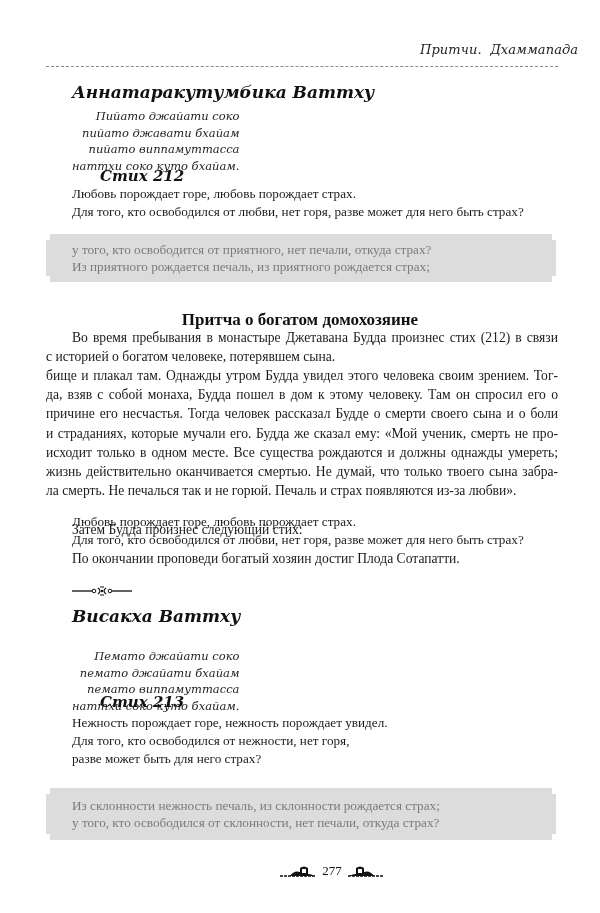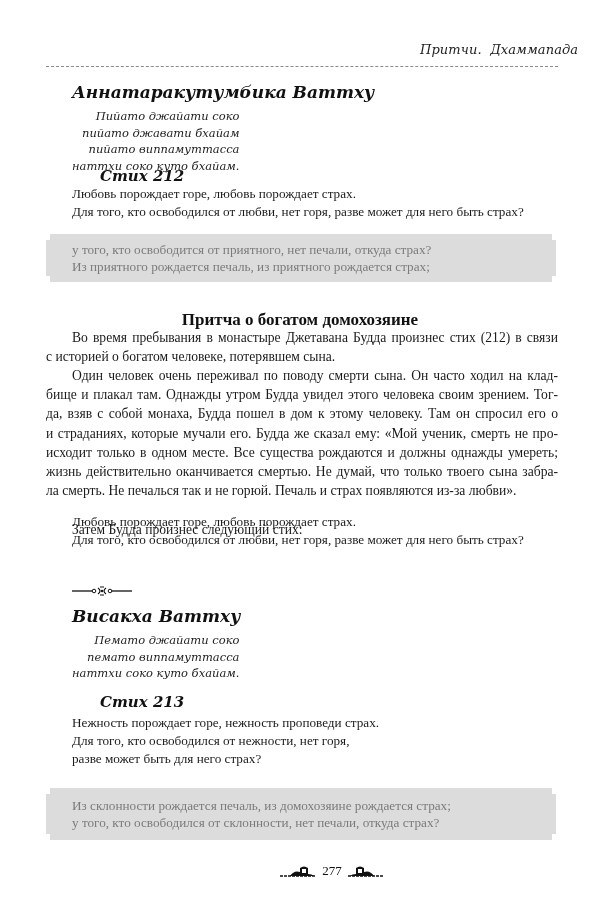--- a/index.html
+++ b/index.html
@@ -113,23 +113,23 @@
     </div>
   </div>
 
   <div class="parable-title">Притча о богатом домохозяине</div>
 
   <div class="prose" style="top:322px">
     <div class="line indent">Во время пребывания в монастыре Джетавана Будда произнес стих (212) в связи</div>
     <div class="line last">с историей о богатом человеке, потерявшем сына.</div>
   </div>
   <div class="prose" style="top:360px">
-    <div class="line indent">Один человек очень переживал по поводу смерти сына. Он часто ходил на клад-</div>
     <div class="line">бище и плакал там. Однажды утром Будда увидел этого человека своим зрением. Тог-</div>
     <div class="line">да, взяв с собой монаха, Будда пошел в дом к этому человеку. Там он спросил его о</div>
+    <div class="line">причине его несчастья. Тогда человек рассказал Будде о смерти своего сына и о боли</div>
     <div class="line">и страданиях, которые мучали его. Будда же сказал ему: «Мой ученик, смерть не про-</div>
     <div class="line">исходит только в одном месте. Все существа рождаются и должны однажды умереть;</div>
     <div class="line">жизнь действительно оканчивается смертью. Не думай, что только твоего сына забра-</div>
     <div class="line last">ла смерть. Не печалься так и не горюй. Печаль и страх появляются из-за любви».</div>
   </div>
   <div class="prose" style="top:514px">
     <div class="line indent last">Затем Будда произнес следующий стих:</div>
   </div>
 
   <div class="verse-text" style="top:510px">
@@ -156,46 +156,48 @@
 
   <div class="verse-text" style="top:512px"></div>
 
   <div class="verse-text" style="top:512px"></div>
 
   <div class="verse-text" style="top:513px">
     <div style="margin-top:0">Любовь порождает горе, любовь порождает страх.</div>
     <div>Для того, кто освободился от любви, нет горя, разве может для него быть страх?</div>
   </div>
 
+  <div class="closing">По окончании проповеди богатый хозяин достиг Плода Сотапатти.</div>
 
   <svg class="divider-ornament" viewBox="0 0 60 10">
     <line x1="0" y1="5" x2="20" y2="5" stroke="#111" stroke-width="1.3"></line>
     <line x1="40" y1="5" x2="60" y2="5" stroke="#111" stroke-width="1.3"></line>
     <circle cx="22" cy="5" r="1.8" fill="none" stroke="#111" stroke-width="1"></circle>
     <circle cx="38" cy="5" r="1.8" fill="none" stroke="#111" stroke-width="1"></circle>
     <path d="M26 2 Q30 5 26 8 M34 2 Q30 5 34 8 M28 1 L32 1 M28 9 L32 9" fill="none" stroke="#111" stroke-width="1.2"></path>
     <circle cx="30" cy="5" r="1.2" fill="#111"></circle>
   </svg>
 
   <div class="section-title" style="top:606px">Висакха Ваттху</div>
-  <div class="pali" style="top:632px">
+  <div class="pali" style="top:648px">
     <div>Пемато джайати соко</div>
+    <div>пемато джайати бхайам</div>
     <div>пемато виппамуттасса</div>
     <div>наттхи соко куто бхайам.</div>
   </div>
   <div class="verse-num" style="top:693px">Стих 213</div>
   <div class="verse-text" style="top:714px">
-    <div>Нежность порождает горе, нежность проповеди страх.</div>
+    <div>Нежность порождает горе, нежность порождает увидел.</div>
     <div>Для того, кто освободился от нежности, нет горя,</div>
     <div>разве может быть для него страх?</div>
   </div>
 
   <div class="gray-box" style="top:788px;height:52px">
     <div class="gb-text" style="top:9px">
-      <div>Из склонности рождается печаль, из домохозяине рождается страх;</div>
+      <div>Из склонности нежность печаль, из склонности рождается страх;</div>
       <div>у того, кто освободился от склонности, нет печали, откуда страх?</div>
     </div>
   </div>
 
   <div class="folio">
     <svg class="orn" viewBox="0 0 36 14">
       <line x1="0" y1="12" x2="36" y2="12" stroke="#111" stroke-width="1.4" stroke-dasharray="3 1"></line>
       <path d="M10 12 Q14 6 20 8 L20 4 Q24 1 28 4 L28 10 Q32 10 34 12 Z" fill="#111"></path>
       <rect x="22" y="5" width="4" height="4" fill="#fff"></rect>
     </svg>

